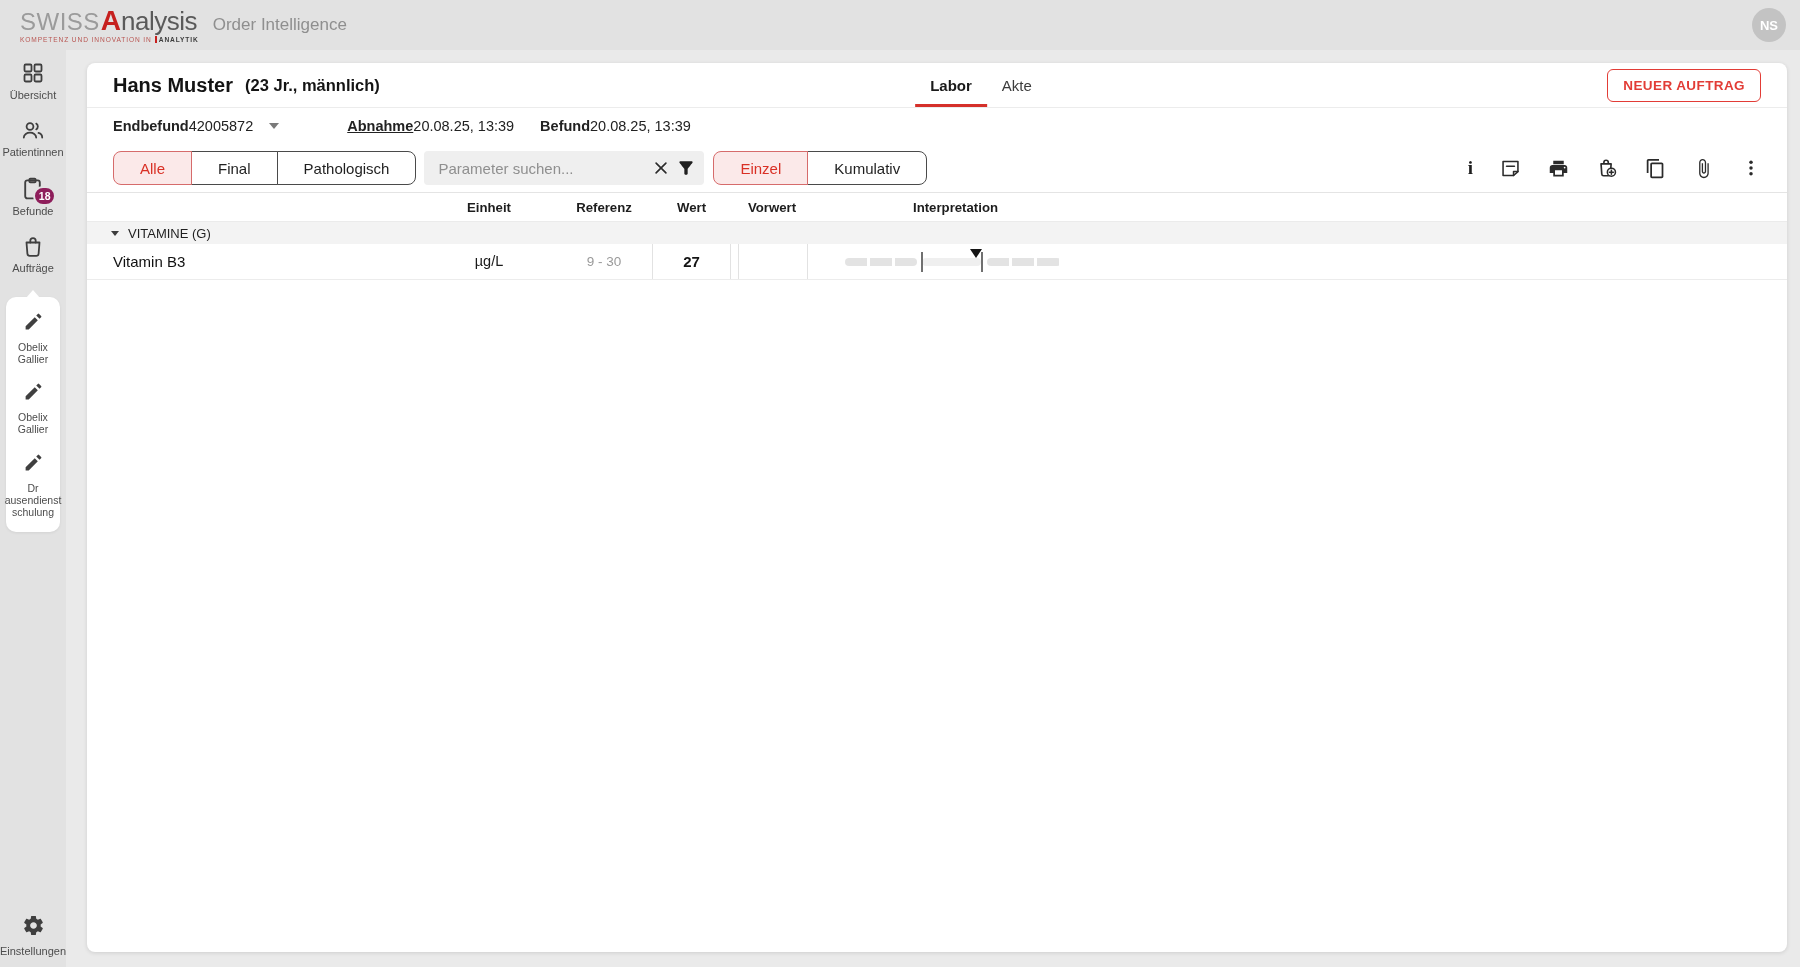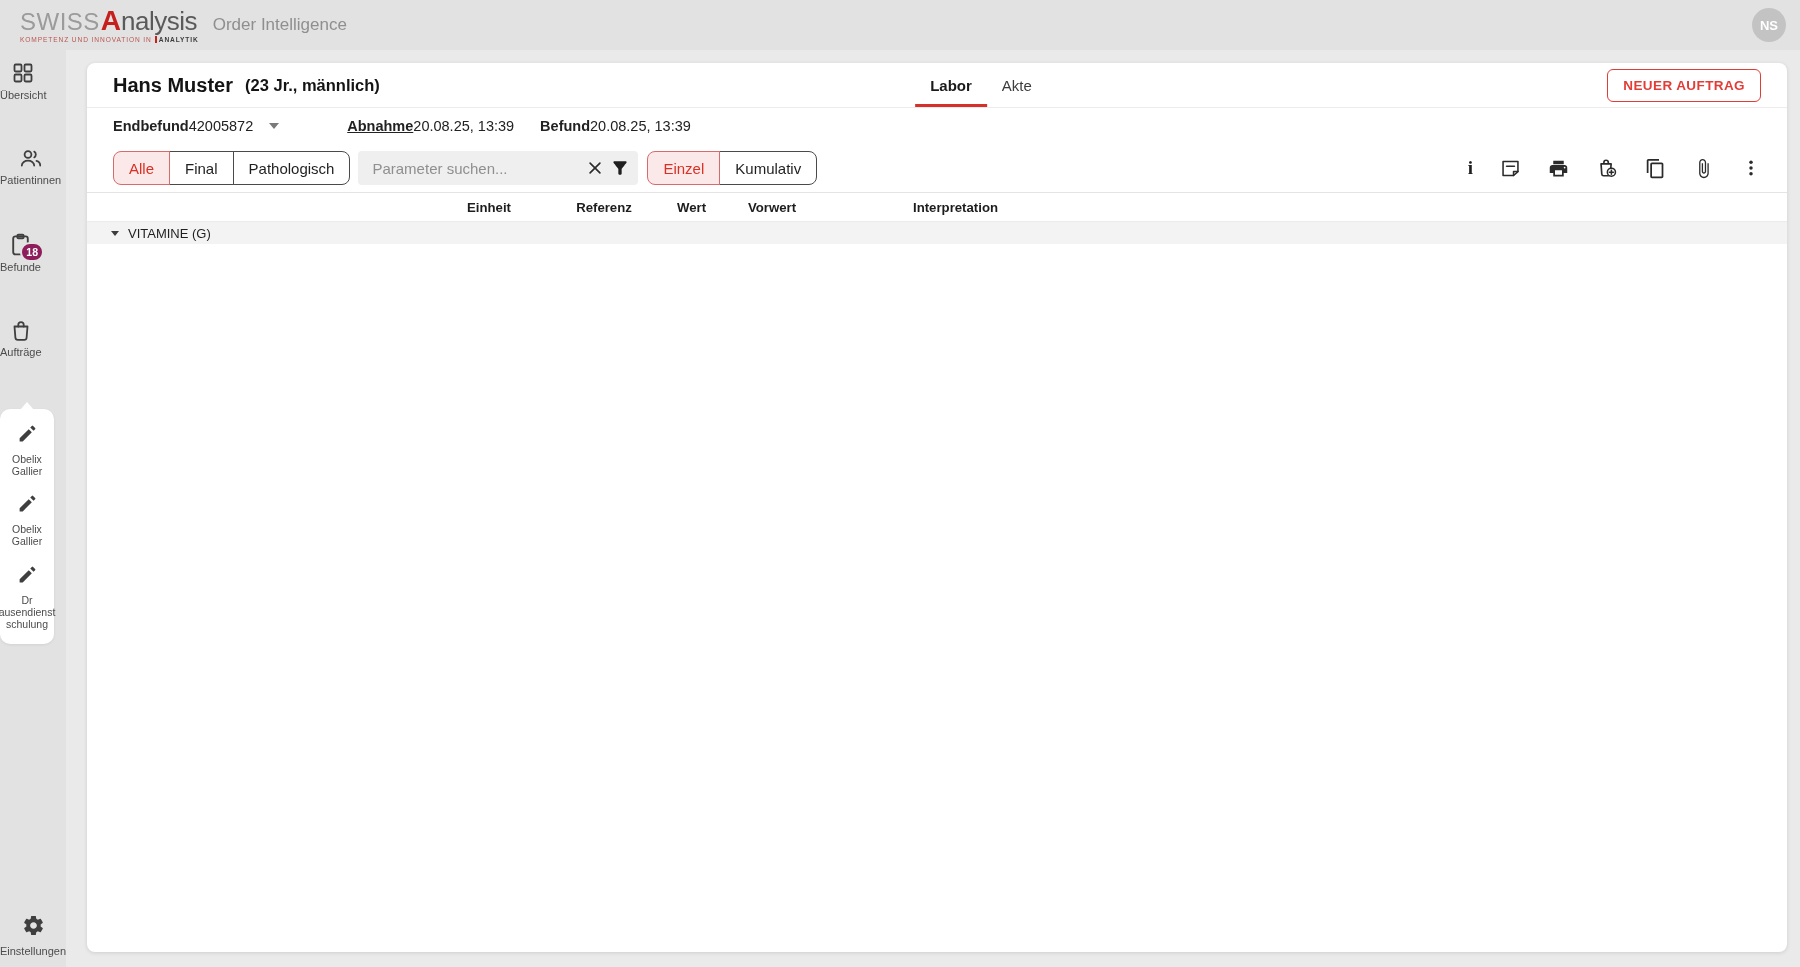--- a/index.html
+++ b/index.html
@@ -17,21 +17,21 @@
   .logo-sub { font-size:6.6px; letter-spacing:.9px; margin-top:1px; white-space:nowrap; }
   .sub-l { color:#b85450; }
   .sub-r { color:#3c3c3c; font-weight:700; border-left:2px solid #c6201e; padding-left:2px; margin-left:3px; }
   .product { font-size:17px; color:#8f8f8f; margin-left:14px; }
   .avatar { position:absolute; right:14px; top:8px; width:34px; height:34px; border-radius:50%;
     background:#c3c3c3; color:#fff; font-size:13px; font-weight:700;
     display:flex; align-items:center; justify-content:center; cursor:pointer; }
 
   
   .sidebar { position:absolute; top:50px; left:0; width:66px; height:917px;
-    background:#e2e2e2; display:flex; flex-direction:column; align-items:flex-start; padding-top:11px;gap:28px; }
+    background:#e2e2e2; display:flex; flex-direction:column; align-items:center; padding-top:11px; }
   .side-item { display:flex; flex-direction:column; align-items:center; margin-bottom:17px; cursor:pointer; }
   .side-item svg { display:block; }
   .side-label { font-size:11px; color:#4c4c4c; margin-top:4px; text-align:center; line-height:1.12; }
   .icon-wrap { position:relative; }
   .badge { position:absolute; right:-11px; bottom:-5px; min-width:20px; height:20px; border-radius:10px;
     background:#8e1e5b; color:#fff; font-size:10.5px; font-weight:700;
     display:flex; align-items:center; justify-content:center; padding:0 4px; border:2px solid #e2e2e2; }
   .shortcut-panel { position:relative; width:54px; background:#fff; border-radius:10px;
     padding:14px 9px 12px; display:flex; flex-direction:column; align-items:center;
     box-shadow:0 1px 3px rgba(0,0,0,.07); margin-top:6px; }
@@ -63,21 +63,21 @@
   .info-row { height:36px; display:flex; align-items:center; padding:0 26px; font-size:14.5px; color:#222; }
   .lab { font-weight:700; }
   .val { }
   .dd-caret { width:0; height:0; border-left:5px solid transparent; border-right:5px solid transparent;
     border-top:6px solid #7a7a7a; margin-left:16px; cursor:pointer; }
   .gap-lg { margin-left:68px;text-decoration:underline; } .gap-md { margin-left:26px; }
 
   .filter-row { height:48px; display:flex; align-items:center; padding:0 26px; }
   .seg { display:inline-flex; }
   .seg button { border:1px solid #4a4a4a; background:#fff; color:#1f1f1f; font-size:15px;
-    height:34px; padding:0 15px; cursor:pointer; font-family:inherit; position:relative; }
+    height:34px; padding:0 26px; cursor:pointer; font-family:inherit; position:relative; }
   .seg button + button { margin-left:-1px; }
   .seg button:first-child { border-radius:8px 0 0 8px; }
   .seg button:last-child { border-radius:0 8px 8px 0; }
   .seg button.active { background:#fbe9e9; color:#d93025; border-color:#d66b6b; z-index:2; }
   .search-wrap { margin-left:8px; width:280px; height:34px; background:#efefef; border-radius:4px;
     display:flex; align-items:center; padding:0 8px 0 14px; }
   .search-wrap input { flex:1; border:none; outline:none; background:transparent;
     font-size:15px; color:#333; font-family:inherit; min-width:0; }
   .search-wrap input::placeholder { color:#8f8f8f; }
   .icon-btn { background:none; border:none; padding:0; cursor:pointer; display:flex;
@@ -337,14 +337,29 @@
     <span class="th-wert">Wert</span>
     <span class="th-vorwert">Vorwert</span>
     <span class="th-interp">Interpretation</span>
   </div>
 
   <div class="group-row">
     <span class="caret-sm"></span>
     <span>VITAMINE (G)</span>
   </div>
 
+  <div class="data-row">
+    <span class="cell-param">Vitamin B3</span>
+    <span class="cell-einheit">µg/L</span>
+    <span class="cell-referenz">9 - 30</span>
+    <span class="cell-wert">27</span>
+    <span class="cell-vorwert"></span>
+    <span class="interp">
+      <span class="dashes-l"></span>
+      <span class="mid"></span>
+      <span class="dashes-r"></span>
+      <span class="tick tick1"></span>
+      <span class="tick tick2"></span>
+      <span class="marker"></span>
+    </span>
+  </div>
 
 </div>
 
 </body></html>

